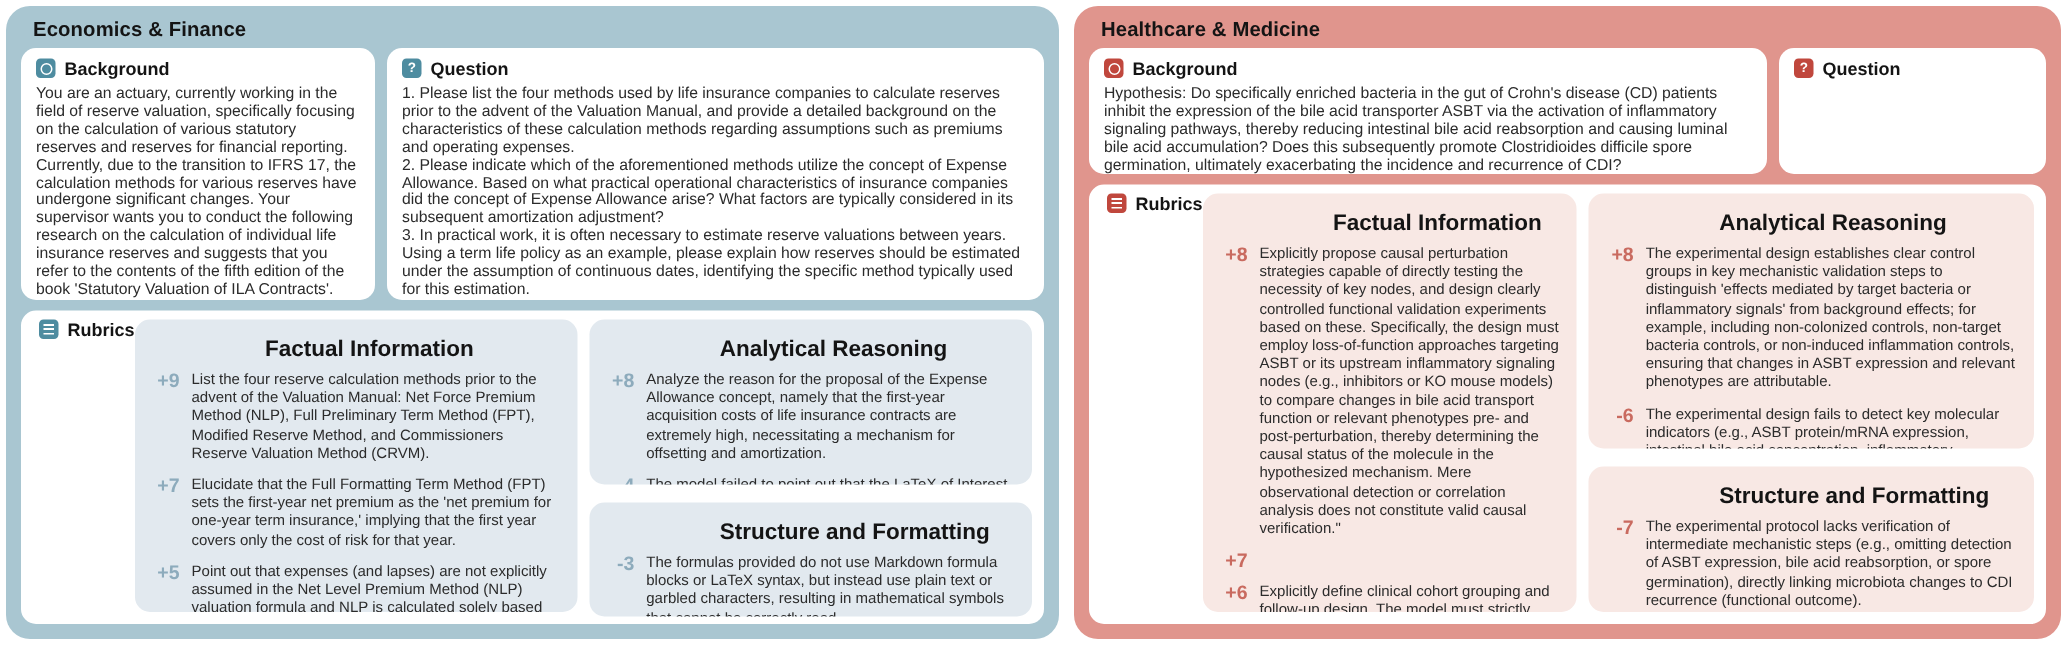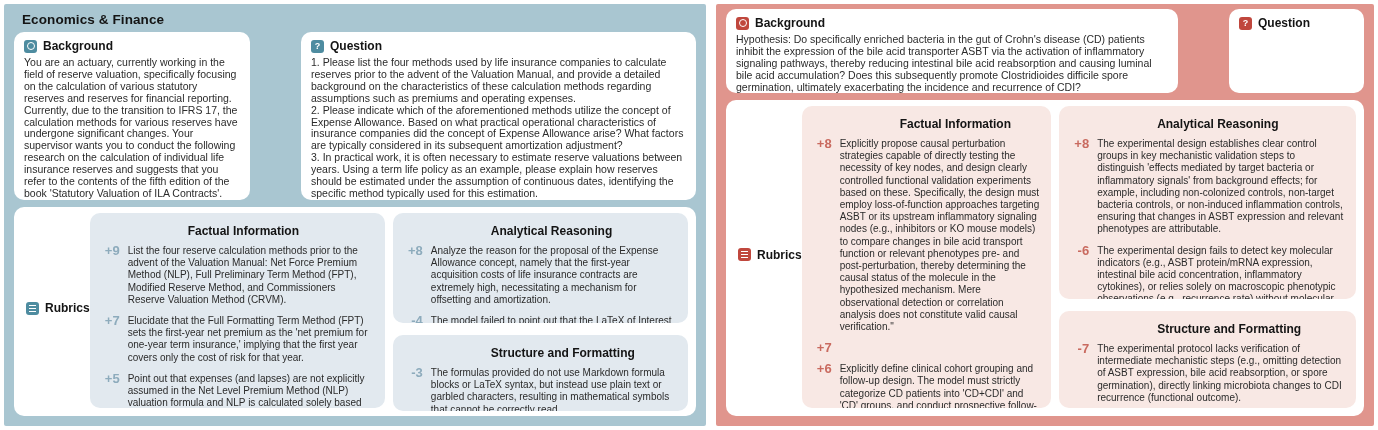--- a/index.html
+++ b/index.html
@@ -5,37 +5,37 @@
   :root{
     --econ-bg:#a9c6d1; --econ-icon:#4e8ca0; --econ-sub:#e2e9ef; --econ-score:#8dabbc;
     --hc-bg:#e0958d;   --hc-icon:#c0473d;   --hc-sub:#f8e8e4;   --hc-score:#c96a5f;
     --ink:#2b2b2b; --ink-strong:#141414;
   }
   *{margin:0;padding:0;box-sizing:border-box;}
   html,body{background:#ffffff;}
   body{font-family:"Liberation Sans","DejaVu Sans",sans-serif;color:var(--ink);}
   .canvas{position:relative;width:1378px;height:430px;background:#fff;overflow:hidden;}
 
-  .panel{position:absolute;top:4px;height:422px;border-radius:2px;padding:5px 10px 10px;display:flex;flex-direction:column;}
+  .panel{position:absolute;top:4px;height:422px;border-radius:16px;padding:5px 10px 10px;display:flex;flex-direction:column;}
   .panel.econ{left:4px;width:702px;background:var(--econ-bg);}
   .panel.hc{left:716px;width:658px;background:var(--hc-bg);}
 
   .panel-title{font-size:13.5px;font-weight:bold;color:var(--ink-strong);padding:3px 0 5px 8px;letter-spacing:.1px;}
 
   .top-row{display:flex;gap:8px;}
   .econ .top-row{height:168px;}
   .hc .top-row{height:84px;}
 
   .card{background:#fff;border-radius:10px;padding:7px 10px;overflow:hidden;}
   .bg-card{flex:0 0 auto;}
   .econ .bg-card{width:236px;}
   .hc .bg-card{width:452px;}
-  .q-card{flex:1;margin-left:43px;}
-
-  .card-head{display:flex;align-items:center;gap:6px;margin-bottom:4px;}
+  .q-card{flex:1;}
+
+  .card-head{display:flex;align-items:flex-start;gap:6px;margin-bottom:4px;}
   .head-label{font-size:12px;font-weight:bold;color:var(--ink-strong);}
 
   .icon{width:13px;height:13px;border-radius:3px;display:inline-flex;align-items:center;justify-content:center;flex:0 0 13px;}
   .econ .icon{background:var(--econ-icon);}
   .hc .icon{background:var(--hc-icon);}
   .icon-question::before{content:"?";color:#fff;font-size:9px;font-weight:bold;line-height:1;}
   .icon-info::before{content:"";display:block;width:6px;height:6px;border:1.5px solid #fff;border-radius:50%;}
   .icon-list::before{content:"";display:block;width:7px;height:7px;
     background:repeating-linear-gradient(to bottom,#fff 0 1.4px,transparent 1.4px 2.9px);}
 
@@ -53,21 +53,21 @@
   .subcard{border-radius:10px;padding:9px 11px 8px 9px;overflow:hidden;}
   .econ .subcard{background:var(--econ-sub);}
   .hc .subcard{background:var(--hc-sub);}
   .econ .subcard-factual{min-height:194px;}
   .econ .subcard-analytical{min-height:110px;margin-bottom:12px;}
   .econ .subcard-structure{min-height:76px;}
   .hc .subcard-factual{min-height:278px;}
   .hc .subcard-analytical{min-height:164px;margin-bottom:12px;}
   .hc .subcard-structure{min-height:97px;}
 
-  .group-title{font-size:12px;font-weight:bold;color:var(--ink-strong);margin:2px 0 7px 47px;padding-left:42px;}
+  .group-title{font-size:15px;font-weight:bold;color:var(--ink-strong);margin:2px 0 7px 36px;padding-left:42px;}
   .rubric-item{display:flex;gap:8px;margin-bottom:9px;}
   .rubric-item:last-child{margin-bottom:0;}
   .score{font-size:13px;font-weight:bold;min-width:21px;text-align:right;line-height:12px;flex:0 0 21px;}
   .econ .score{color:var(--econ-score);}
   .hc .score{color:var(--hc-score);}
   .itext{font-size:10px;line-height:12.2px;color:var(--ink);}
 </style>
 </head>
 <body>
 
@@ -143,20 +143,21 @@
                   <span class="itext">The formulas provided do not use Markdown formula blocks or LaTeX syntax, but instead use plain text or garbled characters, resulting in mathematical symbols that cannot be correctly read.</span>
                 </div>
               </div>
           </div>
         </div>
       </div>
     </div>
   </section>
 
   <section class="panel hc">
+    <div class="panel-title">Healthcare &amp; Medicine</div>
 
     <div class="top-row">
       <div class="card bg-card">
         <div class="card-head">
           <span class="icon icon-info"></span>
           <span class="head-label">Background</span>
         </div>
         <div class="card-body">Hypothesis: Do specifically enriched bacteria in the gut of Crohn's disease (CD) patients inhibit the expression of the bile acid transporter ASBT via the activation of inflammatory signaling pathways, thereby reducing intestinal bile acid reabsorption and causing luminal bile acid accumulation? Does this subsequently promote Clostridioides difficile spore germination, ultimately exacerbating the incidence and recurrence of CDI?</div>
       </div>
 

